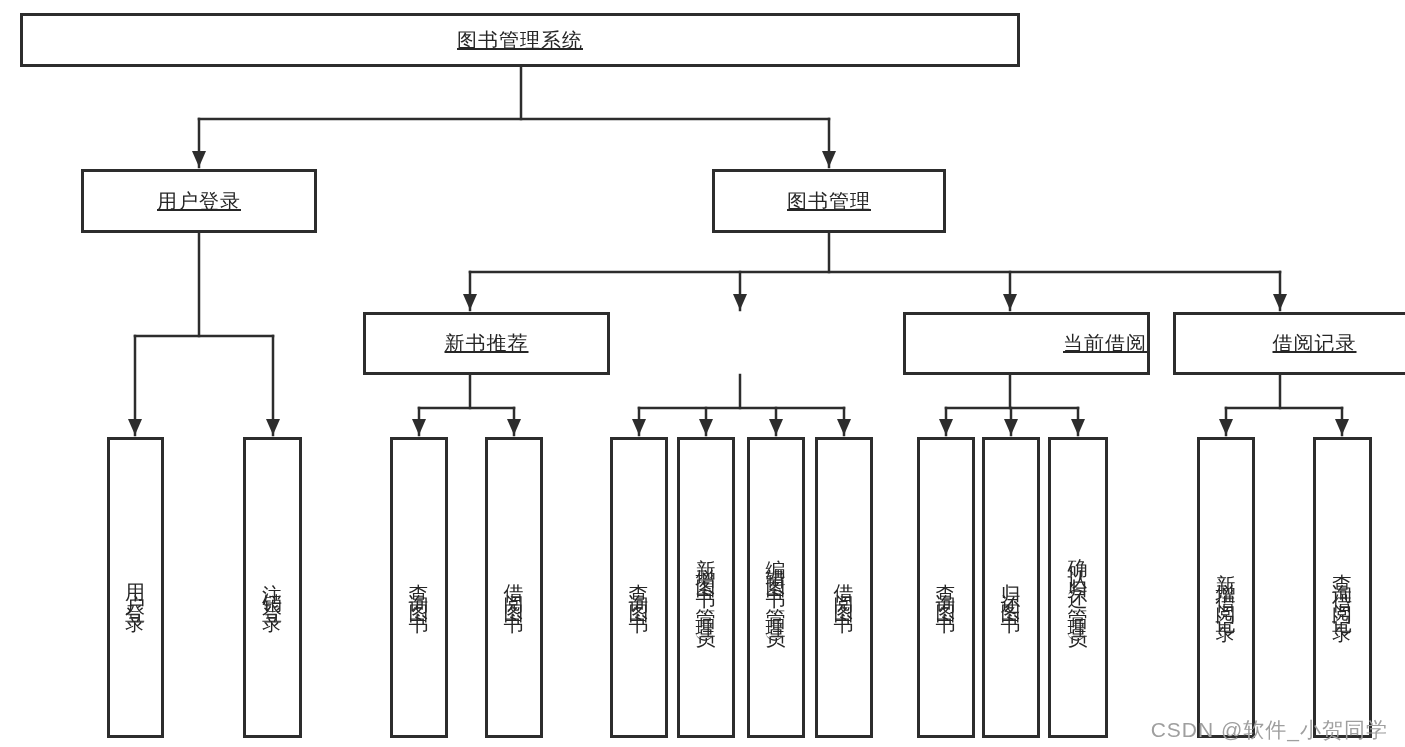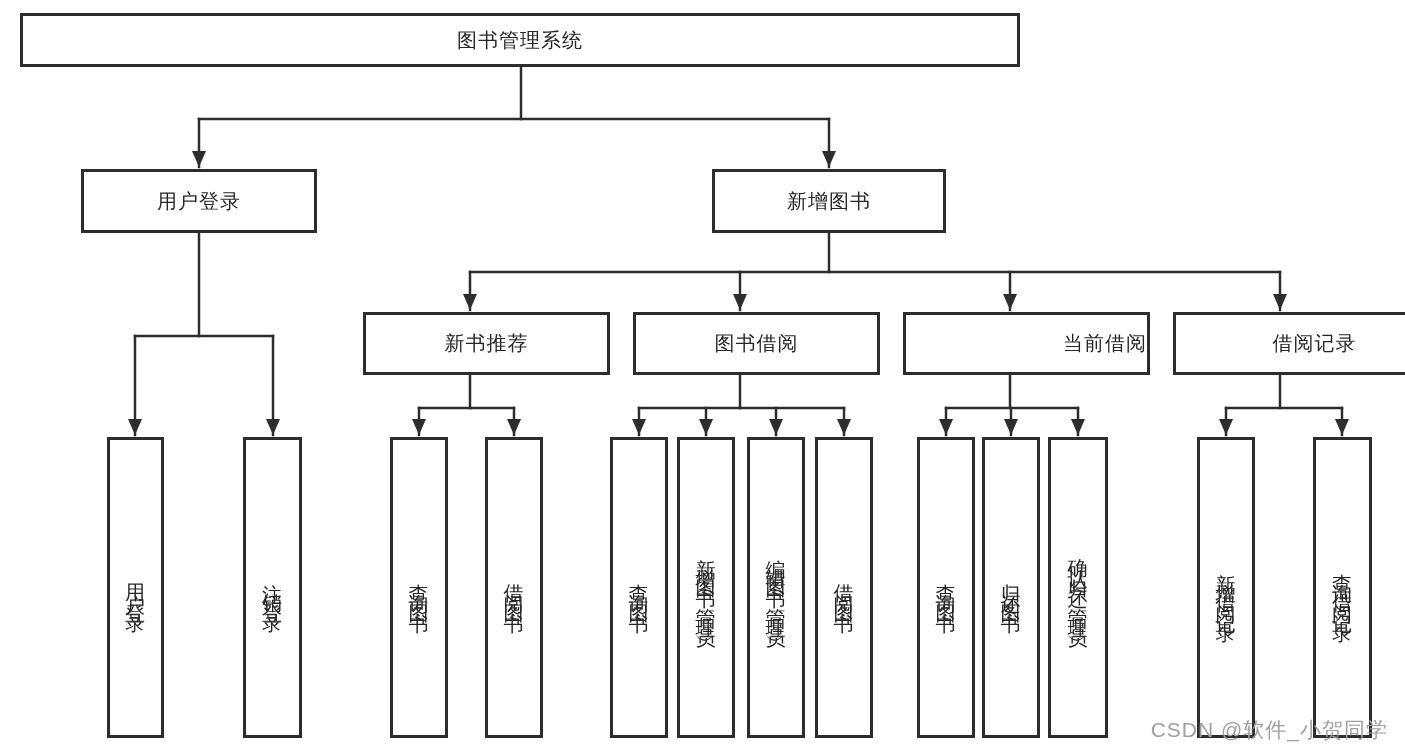--- a/index.html
+++ b/index.html
@@ -28,20 +28,21 @@
     border: 3px solid #2d2d2d;
     display: flex;
     align-items: center;
     justify-content: center;
     z-index: 2;
     color: #262626;
   }
   .node.h {
     font-size: 20px;
     letter-spacing: 1px;
+    text-decoration: underline;
   }
   .node.leaf {
     top: 437px;
     height: 301px;
   }
   .node.leaf .vtext {
     writing-mode: vertical-lr;
     text-orientation: mixed;
     font-size: 20px;
     letter-spacing: 10px;
@@ -142,29 +143,26 @@
   </svg>
 
   <div class="node h" id="n-root">
     <span>图书管理系统</span>
   </div>
 
   <div class="node h" id="n-login">
     <span>用户登录</span>
   </div>
   <div class="node h" id="n-mgmt">
-    <span>新增图书</span>
+    <span>图书管理</span>
   </div>
 
   <div class="node h lvl3" id="n-newbook">
     <span>新书推荐</span>
   </div>
-  <div class="node h lvl3" id="n-borrow">
-    <span>图书借阅</span>
-  </div>
   <div class="node h lvl3" id="n-current">
     <span>当前借阅</span>
   </div>
   <div class="node h lvl3" id="n-record">
     <span>借阅记录</span>
   </div>
 
   <div class="node leaf" id="lf-user-login">
     <span class="vtext">用户登录</span>
   </div>

